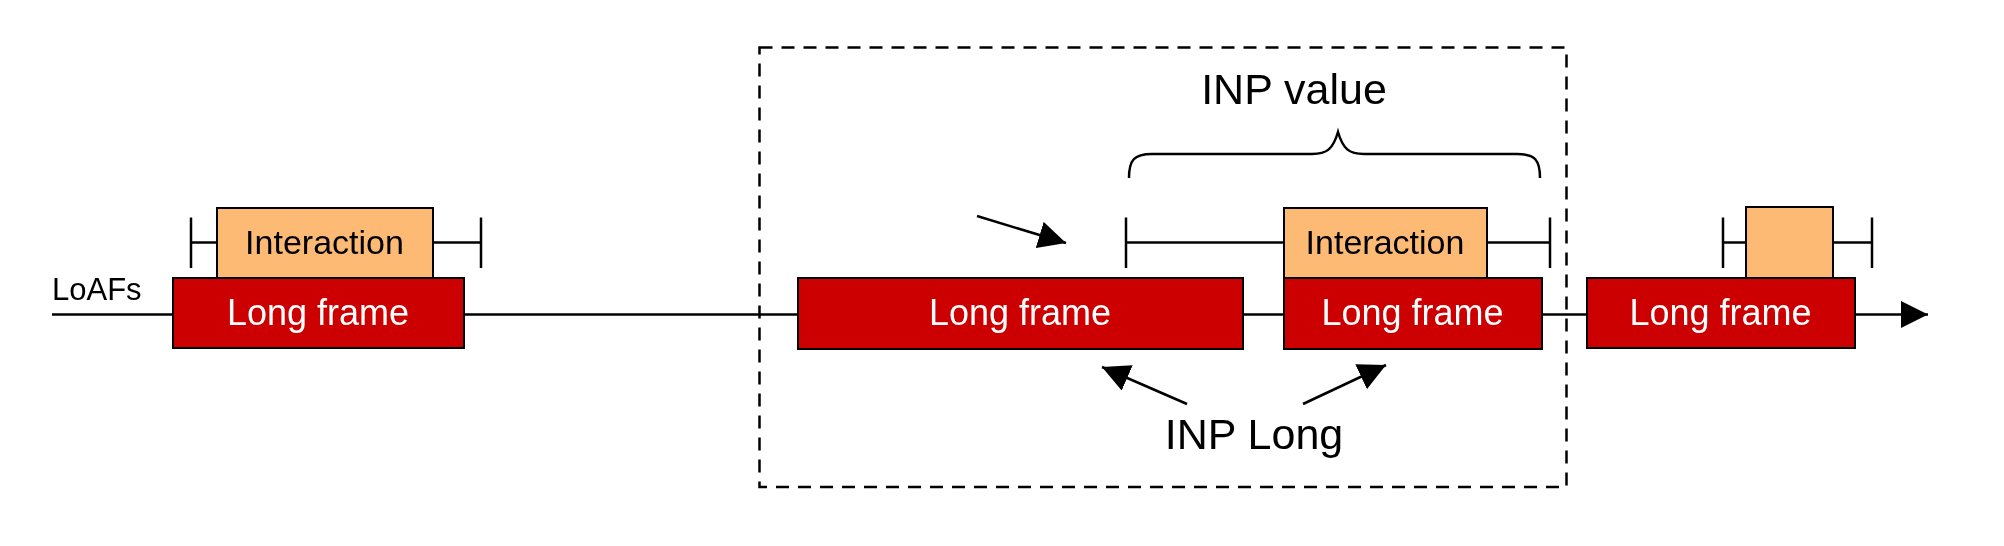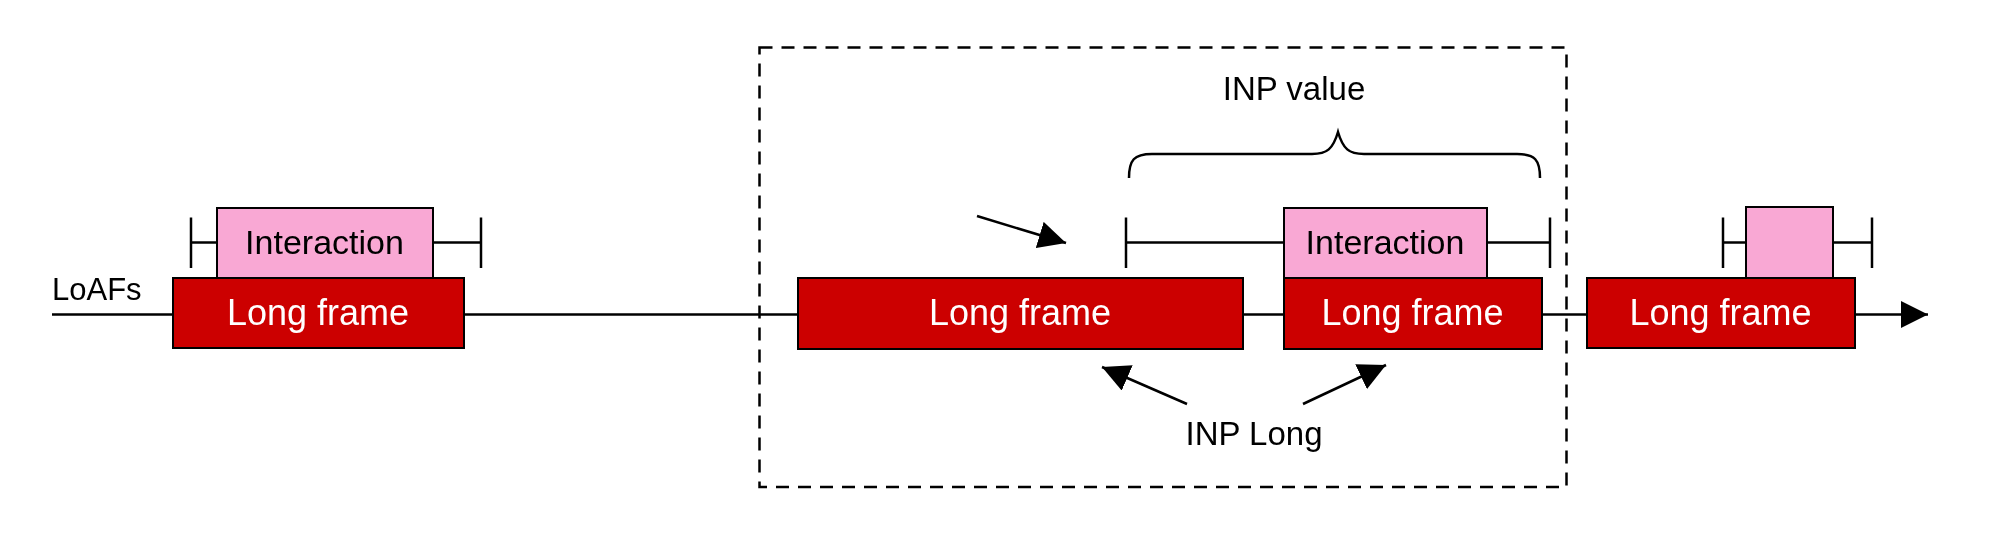--- a/index.html
+++ b/index.html
@@ -26,29 +26,29 @@
     justify-content: center;
     white-space: nowrap;
   }
   .long-frame {
     background: #cc0000;
     color: #ffffff;
     font-size: 36px;
     z-index: 2;
   }
   .interaction {
-    background: #f9a8d4;
+    background: #fdba74;
     color: #000000;
     font-size: 34px;
     z-index: 3;
   }
   .label {
     position: absolute;
     color: #000000;
-    font-size: 33px;
+    font-size: 43px;
     white-space: nowrap;
     z-index: 4;
   }
   .label.centered { transform: translate(-50%, -50%); }
   #time-label { left: 52px; top: 272px; font-size: 31px; }
   #inp-event-label { left: 978px; top: 179px; }
   #inp-value-label { left: 1294px; top: 89px; }
   #inp-loafs-label { left: 1254px; top: 434px; }
 
   

